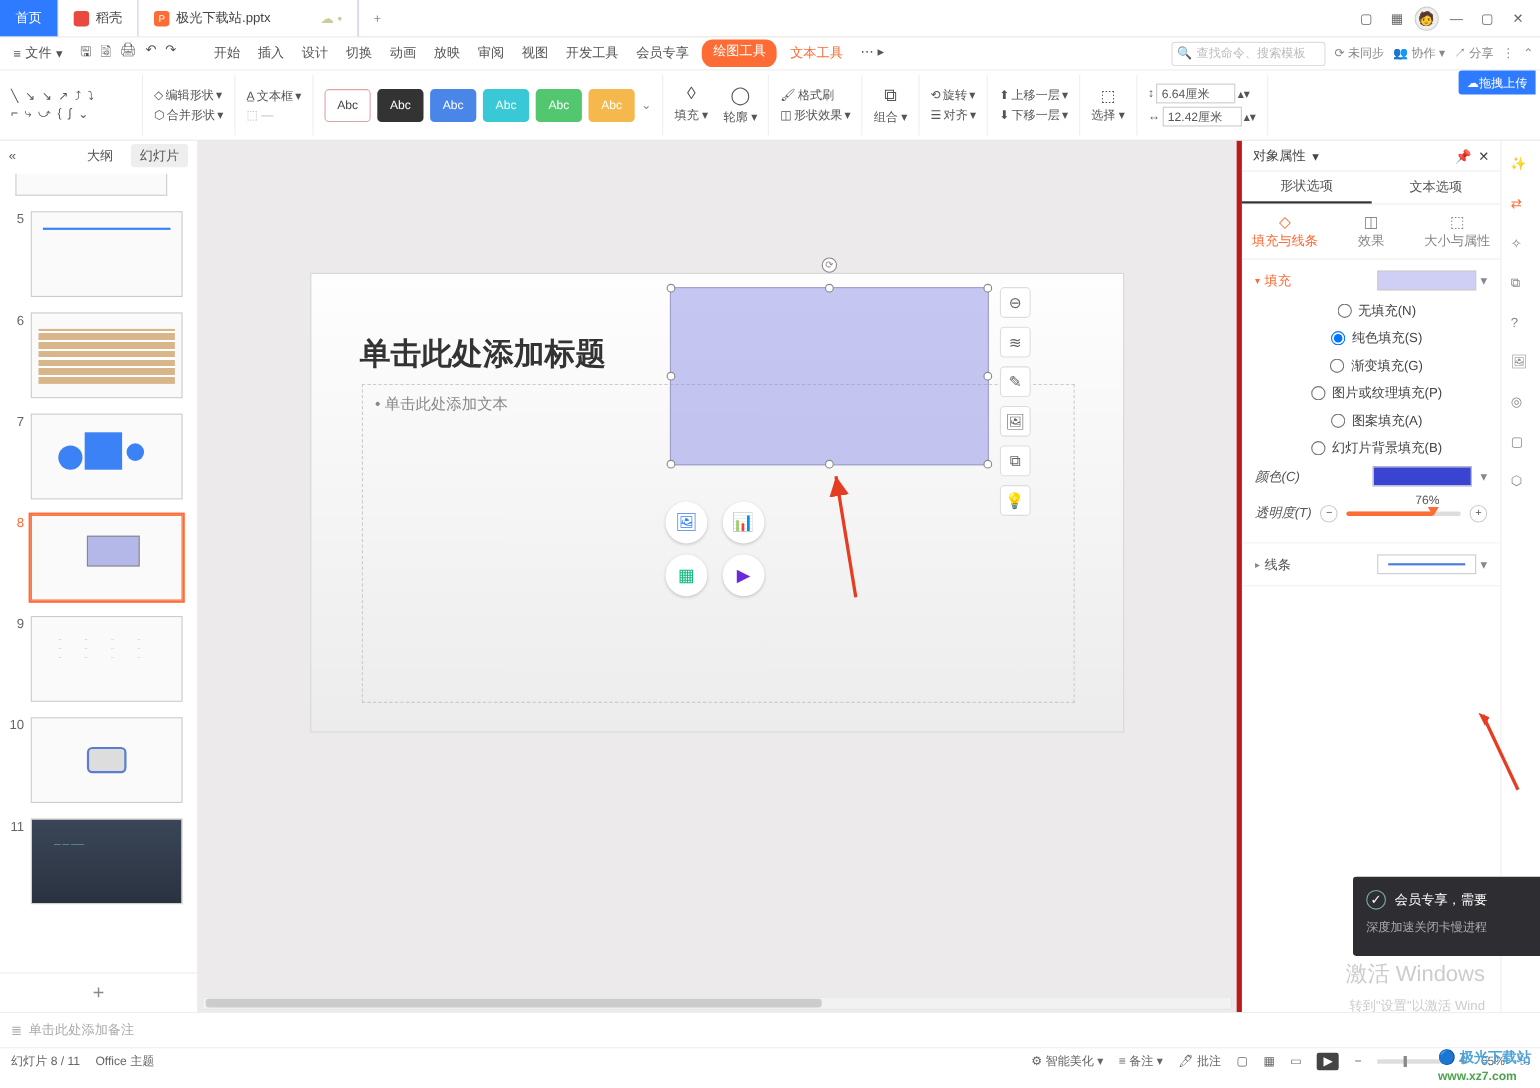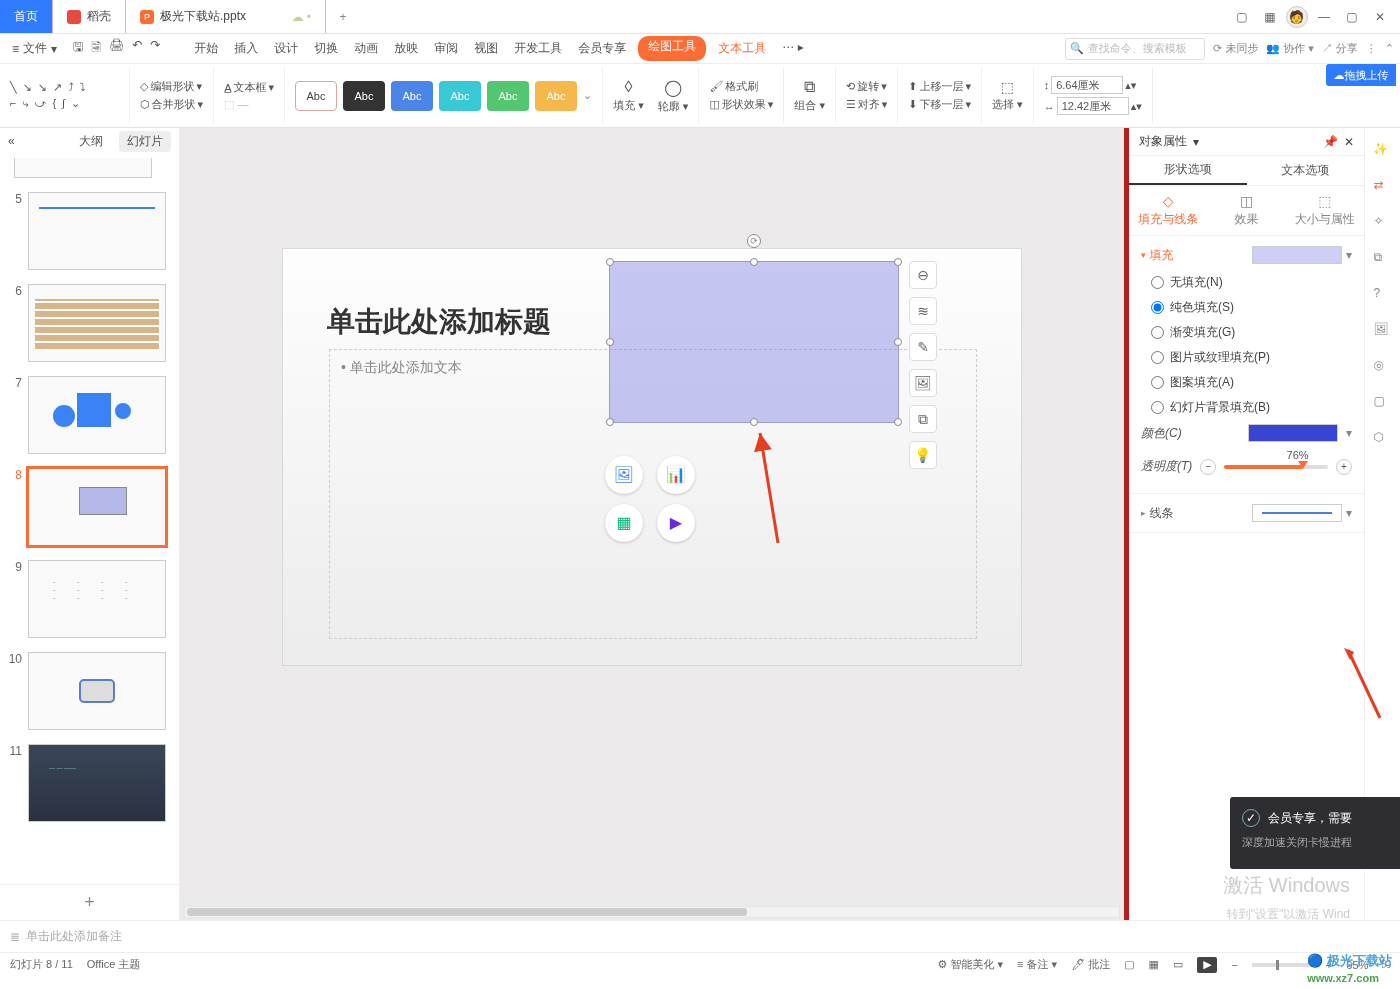--- a/index.html
+++ b/index.html
@@ -64,21 +64,21 @@
   .proptab { flex:1; display:flex; align-items:center; justify-content:center; color:#555; }
   .proptab.active { border-bottom:2px solid #333; font-weight:500; }
   .subtabs { height:50px; display:flex; border-bottom:1px solid #eee; }
   .stab { flex:1; display:flex; flex-direction:column; align-items:center; justify-content:center; gap:2px; color:#888; }
   .stab.active { color:#fd6c35; }
   .stab .sicon { font-size:14px; }
   .section { padding:10px 12px; border-bottom:1px solid #f2f2f2; }
   .sec-hdr { display:flex; align-items:center; gap:4px; color:#fd6c35; font-size:12px; }
   .sec-hdr .tri { font-size:9px; }
   .swatch { width:90px; height:18px; border:1px solid #ccc; background:#cfcff5; margin-left:auto; }
-  .radios { display:flex; flex-direction:column; gap:8px; padding:10px 0 0 10px; color:#444; }
+  .radios { display:flex; flex-direction:column; gap:8px; padding:10px 0 0 10px; color:#444;align-items:center; }
   .radios label { display:flex; align-items:center; gap:6px; }
   .row { display:flex; align-items:center; gap:8px; padding:8px 0; }
   .row .lbl { color:#555;font-style:italic; }
   .clrbox { width:90px; height:18px; border:1px solid #ccc; background:#3a44d3; margin-left:auto; }
   .slider { flex:1; height:4px; background:#ddd; border-radius:2px; position:relative; }
   .slider .track { position:absolute; left:0; top:0; bottom:0; width:76%; background:#fd6c35; border-radius:2px; }
   .slider .knob { position:absolute; left:76%; top:-4px; width:0; height:0; border-left:5px solid transparent; border-right:5px solid transparent; border-top:8px solid #fd6c35; transform:translateX(-50%);}
   .pm { width:16px; height:16px; border:1px solid #ccc; border-radius:50%; display:flex; align-items:center; justify-content:center; font-size:10px; color:#555;}
   .linebox { width:90px; height:18px; border:1px solid #ccc; margin-left:auto; display:flex; align-items:center; justify-content:center; }
   .linebox hr { width:70px; border:0; border-top:2px solid #4a7ed9; }

